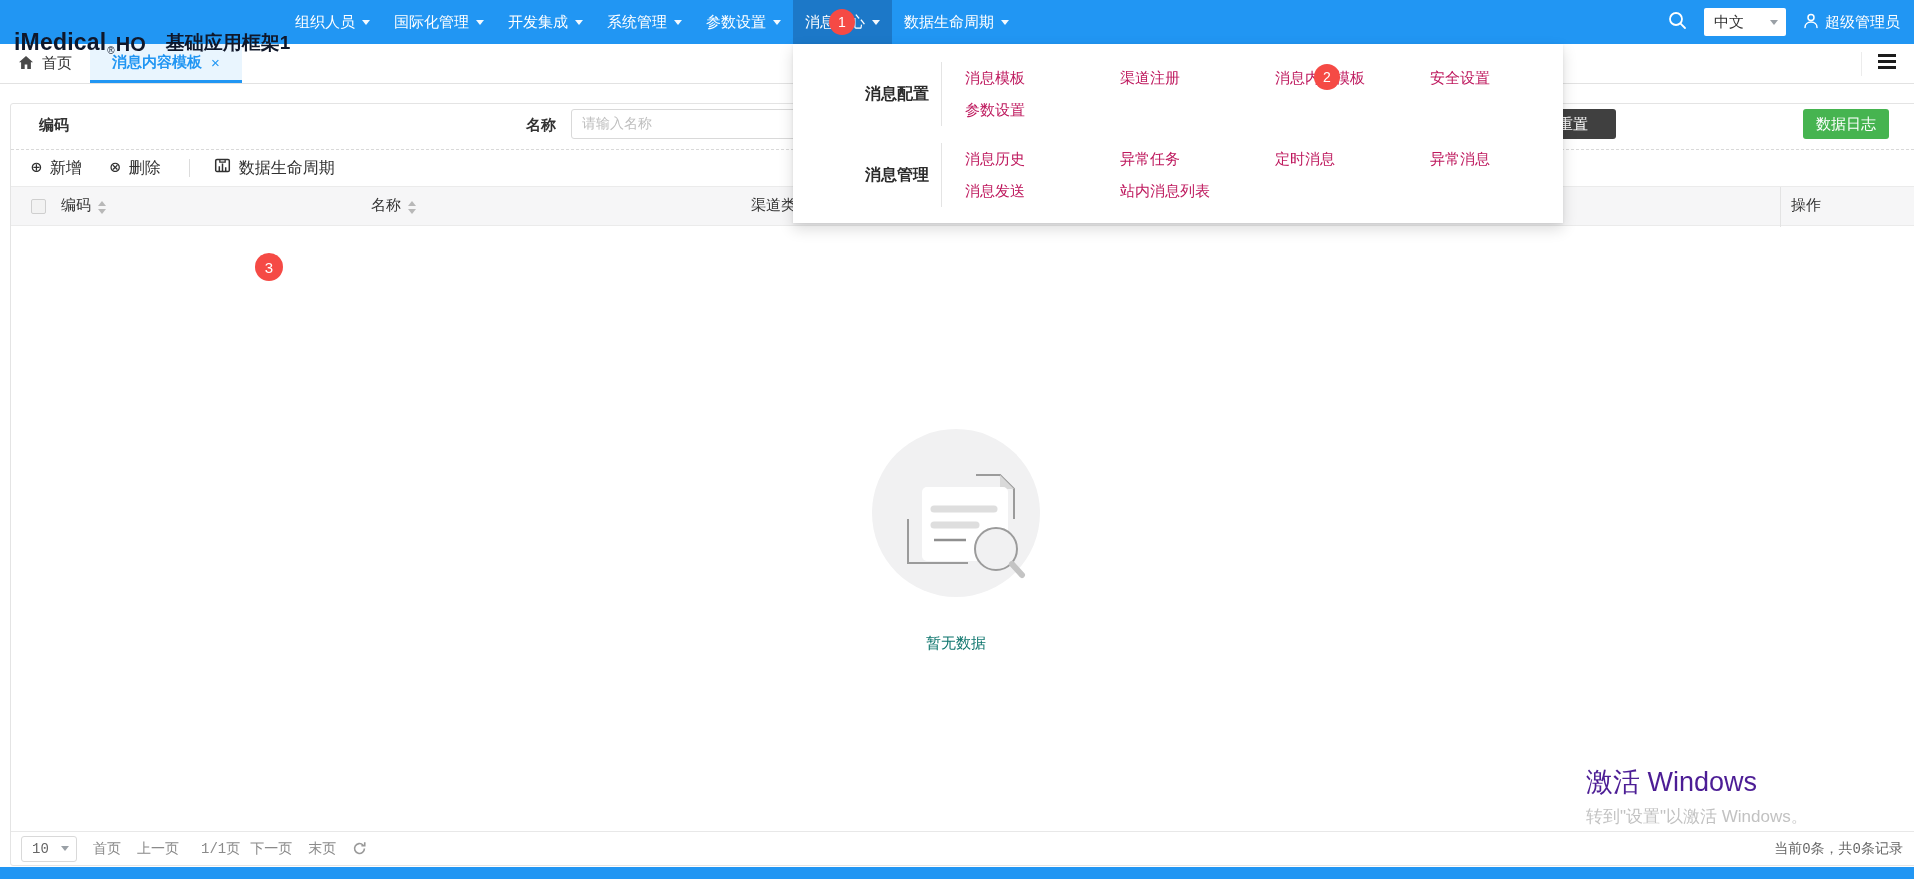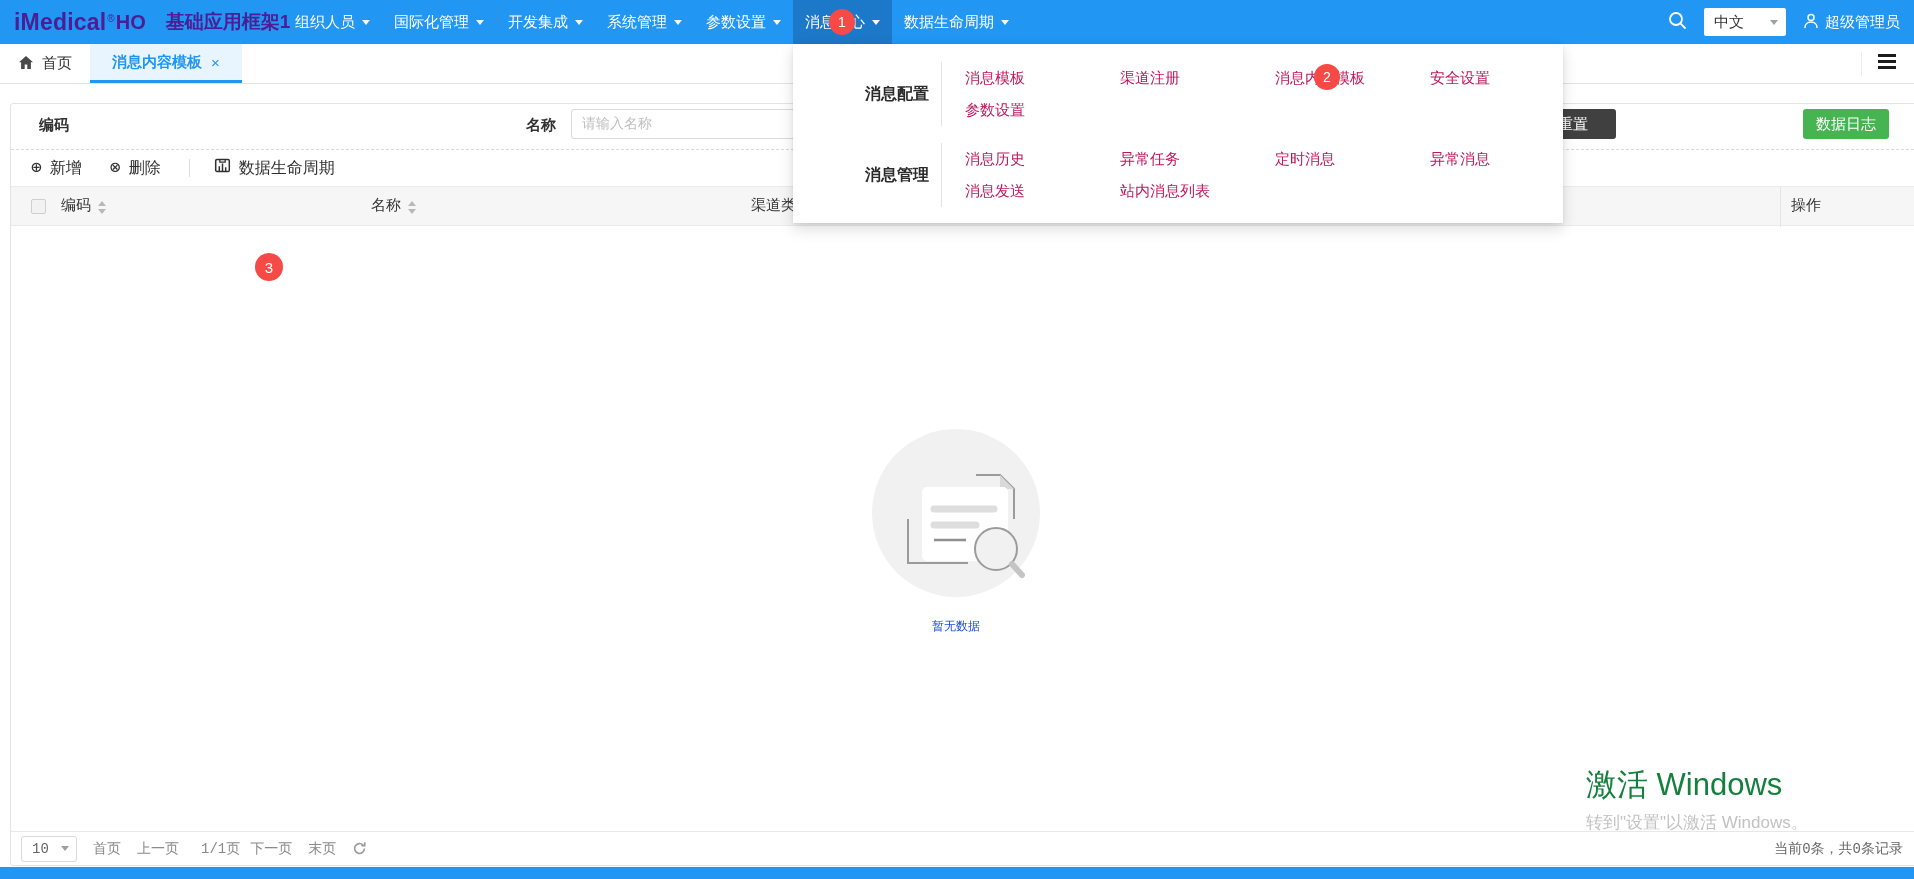--- a/index.html
+++ b/index.html
@@ -2,21 +2,21 @@
 <html><head>
 <meta charset="utf-8">
 <style>
   * { box-sizing: border-box; margin: 0; padding: 0; }
   html,body { background:#fff; }
   body { font-family: "Liberation Sans", "DejaVu Sans", sans-serif; }
   .screen { position:relative; width:1914px; height:879px; overflow:hidden; background:#fff; }
 
   
   .topnav { position:absolute; left:0; top:0; width:1914px; height:44px; background:#2196f3; z-index:60; }
-  .logo { position:absolute; left:14px; top:0; height:44px; display:flex; align-items:center; color:#4c1d95; }
+  .logo { position:absolute; left:14px; top:12px; height:44px; display:flex; align-items:flex-end; color:#0f172a; }
   .logo .brand { font-size:23px; font-weight:bold; letter-spacing:.2px; }
   .logo .reg { font-size:10px; margin:-8px 1px 0 1px; }
   .logo .prod { font-size:20px; font-weight:bold; }
   .logo .apptitle { font-size:19px; font-weight:600; margin-left:20px; }
   .nav-items { position:absolute; left:283px; top:0; height:44px; display:flex; }
   .nav-item { display:flex; align-items:center; gap:7px; padding:0 12px; height:44px; color:#fff; font-size:15px; cursor:pointer; white-space:nowrap; }
   .nav-item.active { background:#1c78c8; }
   .caret-w { width:0; height:0; border-left:4px solid transparent; border-right:4px solid transparent; border-top:5px solid rgba(255,255,255,.95); }
   .caret-g { width:0; height:0; border-left:4px solid transparent; border-right:4px solid transparent; border-top:5px solid #9aa0a6; }
   .nav-right { position:absolute; right:14px; top:0; height:44px; display:flex; align-items:center; gap:17px; }
@@ -49,21 +49,21 @@
 
   .thead { position:absolute; left:0; right:0; top:82px; height:40px; background:#f6f6f7; border-top:1px solid #ebebeb; border-bottom:1px solid #ebebeb; }
   .th { position:absolute; top:0; height:40px; line-height:40px; font-size:15px; color:#333; display:flex; align-items:center; }
   .checkbox { position:absolute; left:20px; top:12px; width:15px; height:15px; border:1px solid #cfcfcf; border-radius:2px; background:#f2f2f2; cursor:pointer; }
   .sort { display:inline-flex; flex-direction:column; gap:3px; margin-left:7px; }
   .sort .up { width:0; height:0; border-left:4px solid transparent; border-right:4px solid transparent; border-bottom:5px solid #b8b8b8; }
   .sort .down { width:0; height:0; border-left:4px solid transparent; border-right:4px solid transparent; border-top:5px solid #b8b8b8; }
   .th-sep { position:absolute; left:1769px; top:0; width:1px; height:40px; background:#e3e3e3; }
 
   .empty-state { position:absolute; left:861px; top:325px; width:168px; text-align:center; }
-  .empty-text { margin-top:16px; font-size:12px; color:#1d4ed8; }
+  .empty-text { margin-top:32px; font-size:15px; color:#0f766e; }
 
   .pager { position:absolute; left:0; right:0; bottom:0; height:34px; border-top:1px solid #e8e8e8; display:flex; align-items:center; padding:0 10px 0 10px; color:#8a8a8a; font-size:14px; }
   .page-size { width:56px; height:26px; border:1px solid #d9d9d9; border-radius:3px; display:flex; align-items:center; justify-content:space-between; padding:0 7px 0 10px; color:#666; cursor:pointer; margin-right:16px; }
   .pg-item { margin-right:16px; cursor:pointer; white-space:nowrap; }
   .pg-current { margin:0 10px 0 6px; color:#8a8a8a; }
   .pg-refresh { cursor:pointer; display:flex; align-items:center; }
   .pg-summary { margin-left:auto; color:#666; margin-right:6px; }
 
   
   .menu-panel { position:absolute; left:793px; top:44px; width:770px; height:179px; background:#fff; z-index:100; box-shadow:0 6px 14px rgba(0,0,0,.14), 0 1px 3px rgba(0,0,0,.08); padding:18px 0 0 60px; }
@@ -75,21 +75,21 @@
   .mg-item { height:32px; line-height:32px; font-size:15px; color:#be185d; cursor:pointer; white-space:nowrap; }
 
   
   .step-badge { position:absolute; width:26px; height:26px; border-radius:50%; background:#f54a45; color:#fff; font-size:14px; display:flex; align-items:center; justify-content:center; z-index:200; }
   .badge-1 { left:829px; top:9px; }
   .badge-2 { left:1314px; top:64px; }
   .badge-3 { left:255px; top:253px; width:28px; height:28px; font-size:15px; z-index:40; }
 
   
   .watermark { position:absolute; left:1586px; top:764px; z-index:30; }
-  .wm1 { font-size:31px; color:#15803d; }
+  .wm1 { font-size:27px; color:#4c1d95; }
   .wm2 { font-size:17px; color:#c2c2c2; margin-top:5px; }
   .footer-bar { position:absolute; left:0; bottom:0; width:1914px; height:12px; background:#2196f3; z-index:50; }
 </style>
 </head>
 <body>
 
 <div class="screen">
 
   <header class="topnav">
     <div class="logo">

